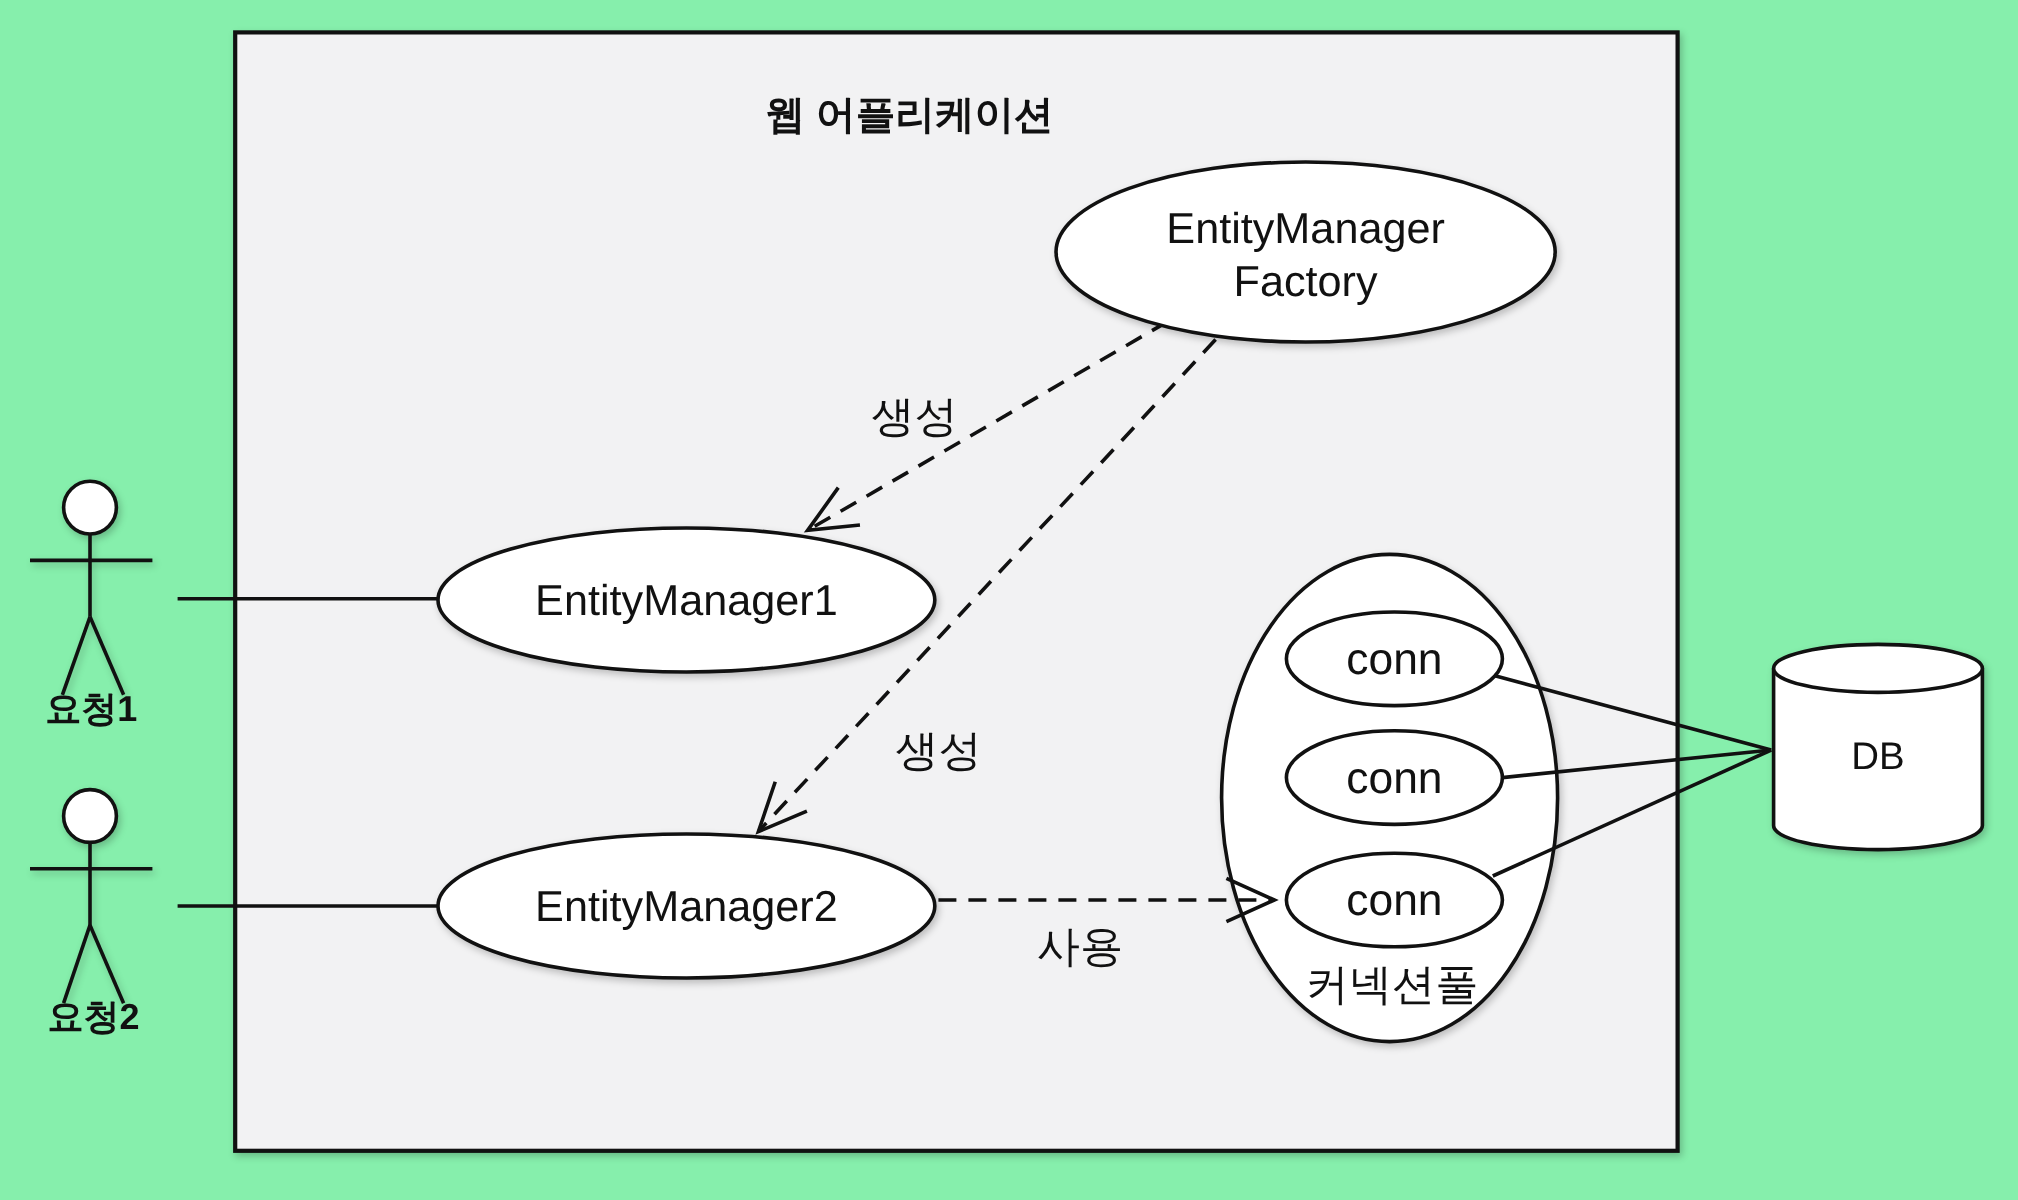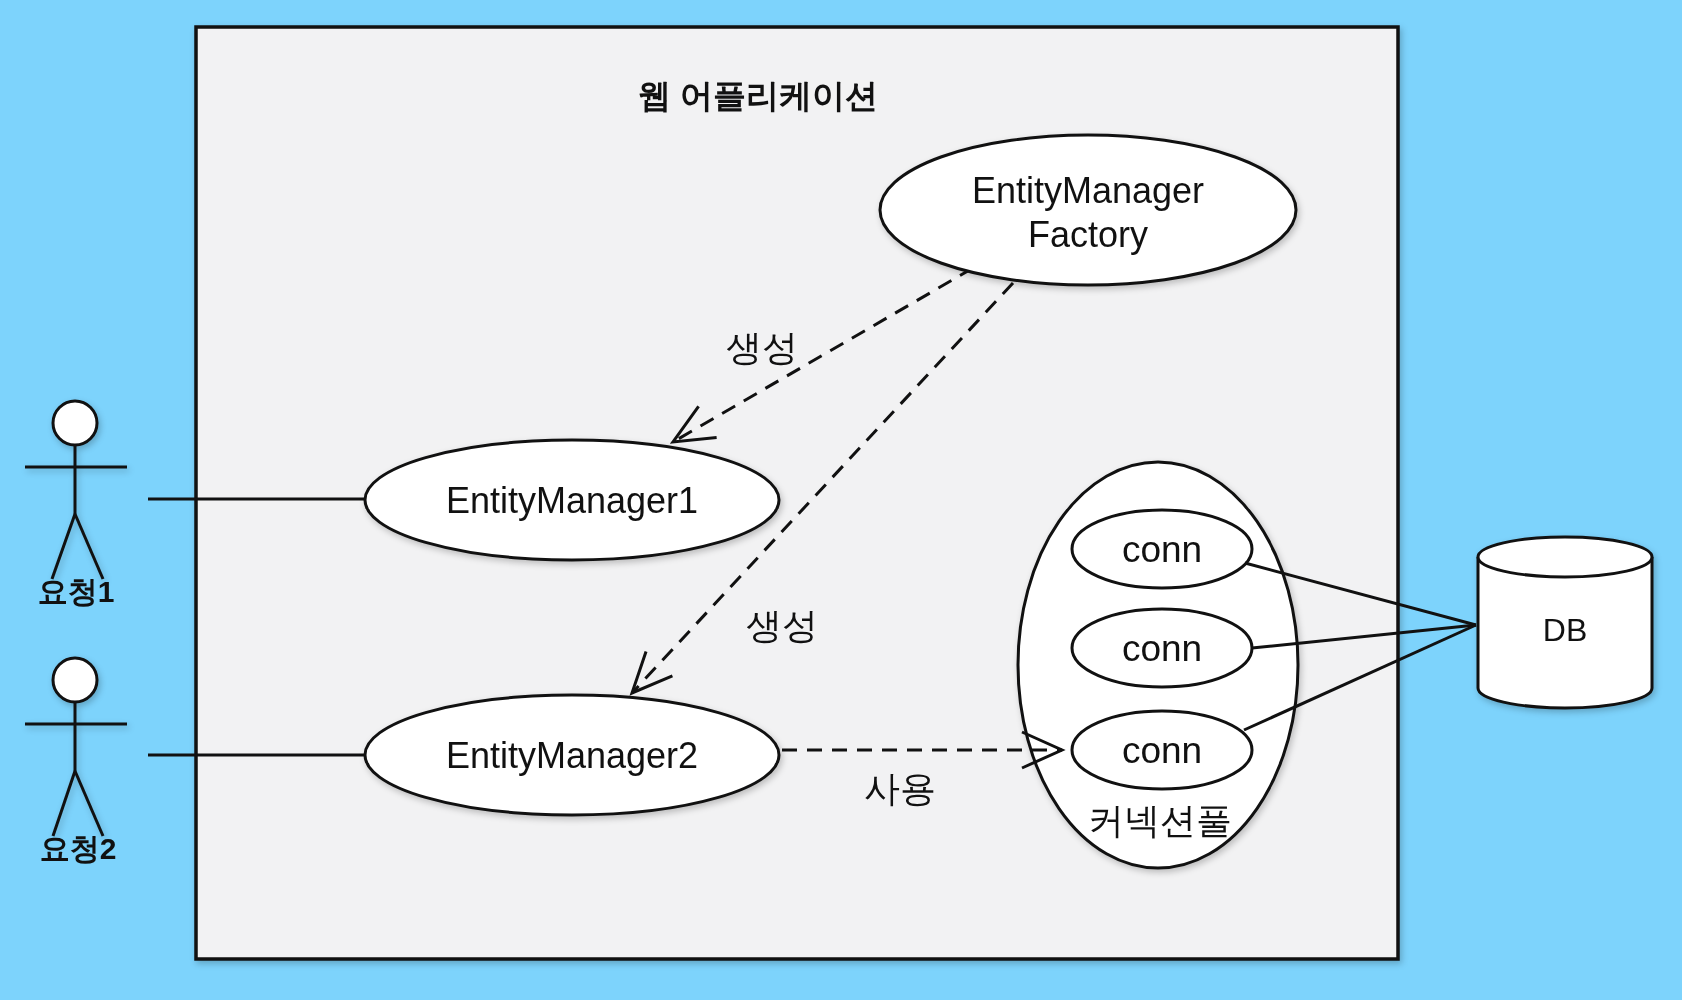--- a/index.html
+++ b/index.html
@@ -1,19 +1,19 @@
 <!DOCTYPE html>
 <html><head>
 <meta charset="utf-8">
 <style>
   html,body{margin:0;padding:0;background:#ffffff;}
   .canvas{
     position:relative;
     width:1682px;height:1000px;
-    background:#7dd3fc;
+    background:#86efac;
     font-family:"Liberation Sans", sans-serif;
     color:#111111;
   }
   svg{position:absolute;left:0;top:0;}
   .shape{fill:#ffffff;stroke:#111111;stroke-width:3;}
   .boundary{fill:#f2f2f3;stroke:#111111;stroke-width:3.5;}
   .wire{stroke:#111111;stroke-width:3;fill:none;}
   .dashed{stroke-dasharray:15 10;}
   .shadow{filter:drop-shadow(2px 3px 3px rgba(0,0,0,0.22));}
   text{fill:#111111;dominant-baseline:central;text-anchor:middle;}

